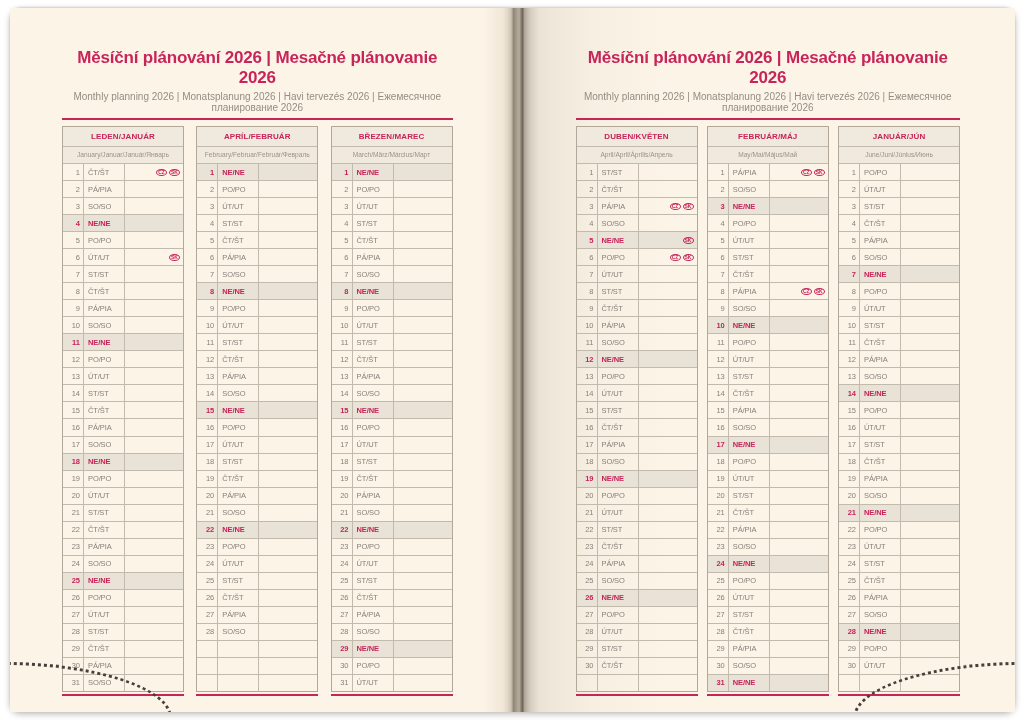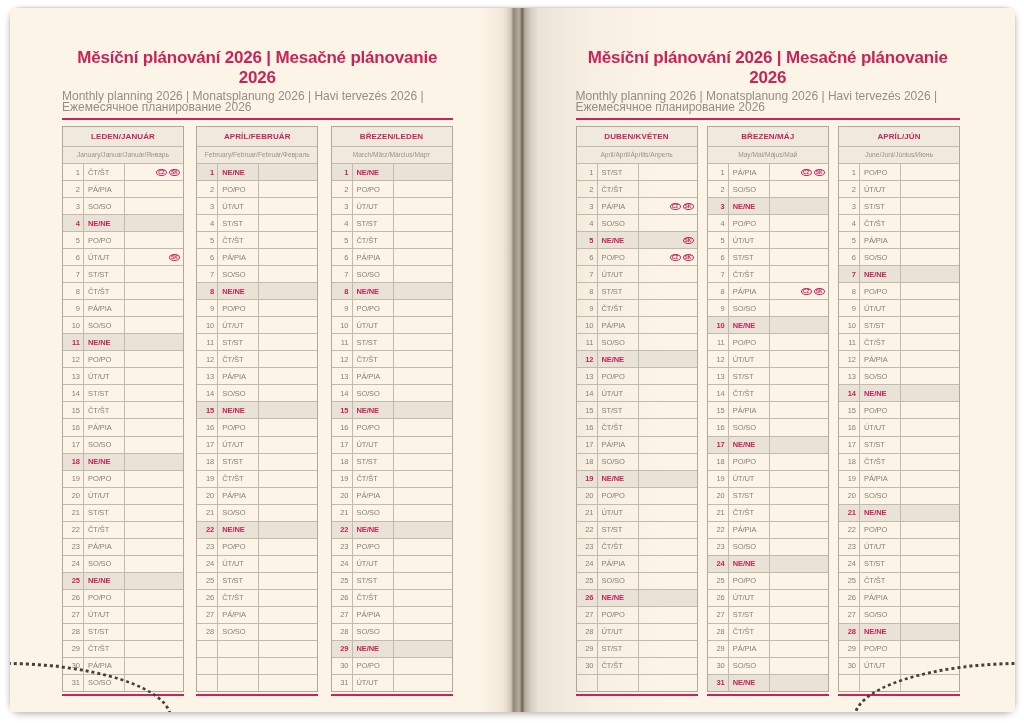--- a/index.html
+++ b/index.html
@@ -22,21 +22,21 @@
     background:linear-gradient(90deg,#fdf4e8 0%,#fdf4e8 94%,#f1e7d8 98%,#d8cdbd 99.6%,#a99f8f 100%);}
   .page.right{border-radius:0 2px 2px 0;
     background:linear-gradient(90deg,#958b7b 0%,#cfc5b6 1.2%,#e7dfd2 3%,#efe8da 8%,#f7efe1 16%,#fdf4e8 30%,#fdf4e8 100%);}
   .spine{position:absolute;left:497px;top:0;width:32px;height:704px;pointer-events:none;z-index:5;
     background:linear-gradient(90deg,rgba(70,60,45,0) 0%,rgba(70,60,45,.18) 38%,rgba(50,42,30,.65) 48%,rgba(70,60,45,.30) 55%,rgba(90,80,65,.12) 75%,rgba(90,80,65,0) 100%);}
   .page-inner{position:relative;height:100%;}
   .page.left  .page-inner{padding:40px 60px 0 52px;}
   .page.right .page-inner{padding:40px 55px 0 63px;}
   .page-title{font-size:17px;font-weight:700;color:var(--accent);text-align:center;
     line-height:20px;letter-spacing:-.2px;}
-  .page-subtitle{font-size:12px;color:var(--subink);margin-top:3px;line-height:11px;}
+  .page-subtitle{font-size:10px;color:var(--subink);text-align:center;margin-top:3px;line-height:11px;}
   .title-rule{height:2px;background:var(--accent);margin-top:5px;}
   .months{display:flex;justify-content:space-between;margin-top:6px;gap:7px;}
   .month{width:122px;}
   .mbox{border:1px solid var(--boxline);}
   .mh{height:20px;background:var(--headbg);border-bottom:1px solid var(--line);
     font-size:8px;font-weight:700;color:var(--accent);text-align:center;line-height:20px;letter-spacing:.1px;}
   .ms{height:17px;background:var(--headbg);border-bottom:1px solid var(--line);
     font-size:6.6px;color:#9a9389;text-align:center;line-height:16px;}
   .rows{display:flex;flex-direction:column;height:527px;}
   .row{flex:1;display:flex;align-items:stretch;}
@@ -398,21 +398,21 @@
                   <span class="d"></span>
                   <span class="note"></span>
                 </div>
               </div>
     </div>
     <div class="redline"></div>
   </div>
 
   <div class="month">
     <div class="mbox">
-      <div class="mh">BŘEZEN/LEDEN</div>
+      <div class="mh">BŘEZEN/MAREC</div>
       <div class="ms">March/März/Március/Март</div>
       <div class="rows">
                 <div class="row sun">
                   <span class="n">1</span>
                   <span class="d">NE/NE</span>
                   <span class="note"></span>
                 </div>
                 <div class="row">
                   <span class="n">2</span>
                   <span class="d">PO/PO</span>
@@ -745,21 +745,21 @@
                   <span class="d"></span>
                   <span class="note"></span>
                 </div>
               </div>
     </div>
     <div class="redline"></div>
   </div>
 
   <div class="month">
     <div class="mbox">
-      <div class="mh">BŘEZEN/MÁJ</div>
+      <div class="mh">FEBRUÁR/MÁJ</div>
       <div class="ms">May/Mai/Május/Май</div>
       <div class="rows">
                 <div class="row">
                   <span class="n">1</span>
                   <span class="d">PÁ/PIA</span>
                   <span class="note">
                     <span class="badge">CZ</span>
                     <span class="badge">SK</span>
                   </span>
                 </div>
@@ -916,21 +916,21 @@
                   <span class="d">NE/NE</span>
                   <span class="note"></span>
                 </div>
               </div>
     </div>
     <div class="redline"></div>
   </div>
 
   <div class="month">
     <div class="mbox">
-      <div class="mh">APRÍL/JÚN</div>
+      <div class="mh">JANUÁR/JÚN</div>
       <div class="ms">June/Juni/Június/Июнь</div>
       <div class="rows">
                 <div class="row">
                   <span class="n">1</span>
                   <span class="d">PO/PO</span>
                   <span class="note"></span>
                 </div>
                 <div class="row">
                   <span class="n">2</span>
                   <span class="d">ÚT/UT</span>

